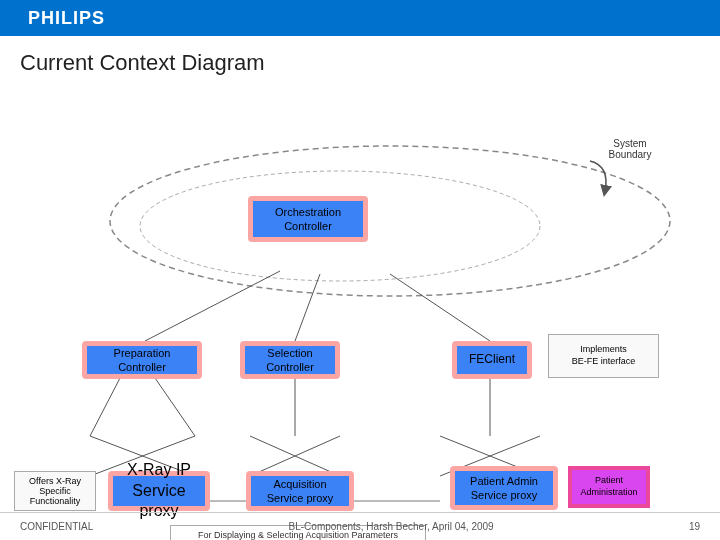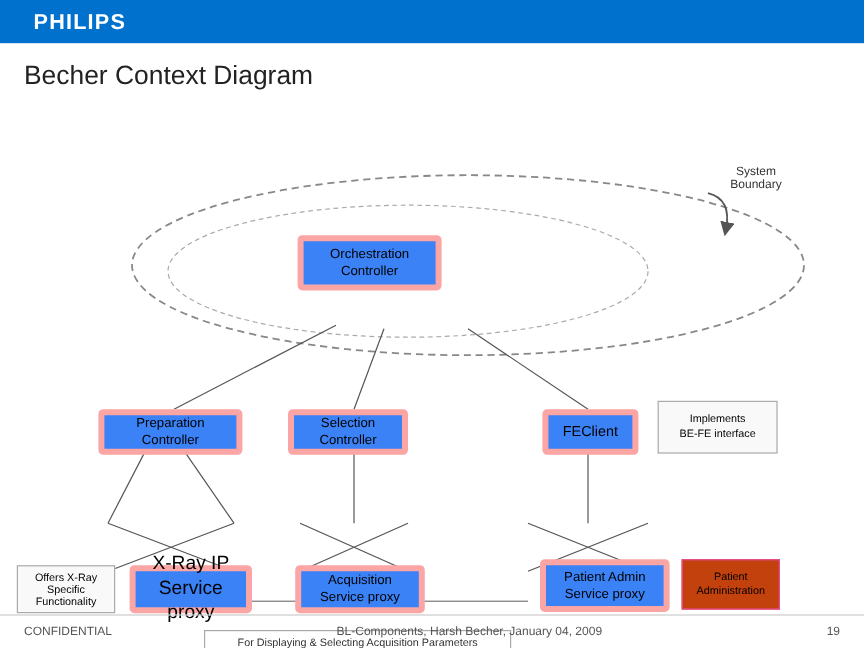--- a/index.html
+++ b/index.html
@@ -84,21 +84,21 @@
       text-align: center;
     }
   </style>
 </head>
 <body>
 
 <div id="header">
   <span class="logo-text">PHILIPS</span>
 </div>
 
-<div id="title">Becher Context Diagram</div>
+<div id="title">Current Context Diagram</div>
 
 <div id="diagram">
   <svg id="diagram-svg">
 
     <ellipse cx="390" cy="145" rx="280" ry="75" fill="none" stroke="#888" stroke-width="1.5" stroke-dasharray="6,4"></ellipse>
 
     <path d="M 590,85 Q 610,90 605,115" fill="none" stroke="#555" stroke-width="1.5" marker-end="url(#arrowhead)"></path>
     <defs>
       <marker id="arrowhead" markerWidth="8" markerHeight="8" refX="4" refY="4" orient="auto">
         <path d="M0,0 L8,4 L0,8 Z" fill="#555"></path>
@@ -153,54 +153,54 @@
 
   <div class="box box-rounded" style="left:240px; top:265px; width:100px; height:38px;">
     <span style="white-space:pre-line; font-size:11px;">Selection
 Controller</span>
   </div>
 
   <div class="box box-rounded" style="left:452px; top:265px; width:80px; height:38px;">
     <span style="font-size:12px;">FEClient</span>
   </div>
 
-  <div class="box" style="left:548px; top:258px; width:100px; height:44px; border:1px solid #aaa; background:#f9f9f9;">
+  <div class="box" style="left:548px; top:258px; width:111px; height:44px; border:1px solid #aaa; background:#f9f9f9;">
     <span style="white-space:pre-line; font-size:9px; text-align:center;">Implements
 BE-FE interface</span>
   </div>
 
   <div class="box box-rounded" style="left:108px; top:395px; width:102px; height:40px;">
     <span style="white-space:pre-line; font-size:16px;">X-Ray IP
 Service proxy</span>
   </div>
 
   <div class="box box-rounded" style="left:246px; top:395px; width:108px; height:40px;">
     <span style="white-space:pre-line; font-size:11px;">Acquisition
 Service proxy</span>
   </div>
 
   <div class="box box-rounded" style="left:450px; top:390px; width:108px; height:44px;">
     <span style="white-space:pre-line; font-size:11px;">Patient Admin
 Service proxy</span>
   </div>
 
-  <div class="box" style="left:568px; top:390px; width:82px; height:42px; border:1px solid #ec4899; background:#c2410c;">
+  <div class="box" style="left:568px; top:390px; width:82px; height:42px; border:4px solid #ec4899; background:#d946ef;">
     <span style="white-space:pre-line; font-size:9px; text-align:center;">Patient
 Administration</span>
   </div>
 
   <div style="position:absolute; left:14px; top:395px; width:82px; height:40px; border:1px solid #aaa; background:#f9f9f9; display:flex; align-items:center; justify-content:center; text-align:center;">
     <span style="white-space:pre-line; font-size:9px;">Offers X-Ray
 Specific
 Functionality</span>
   </div>
 
   <div style="position:absolute; left:170px; top:449px; width:256px; height:20px; border:1px solid #aaa; background:#fff; display:flex; align-items:center; justify-content:center;">
     <span style="font-size:9px; color:#333;">For Displaying &amp; Selecting Acquisition Parameters</span>
   </div>
 
 </div>
 
 <div id="footer">
   <span>CONFIDENTIAL</span>
-  <span>BL-Components, Harsh Becher, January 04, 2009</span>
+  <span>BL-Components, Harsh Becher, April 04, 2009</span>
   <span>19</span>
 </div>
 
 </body></html>

